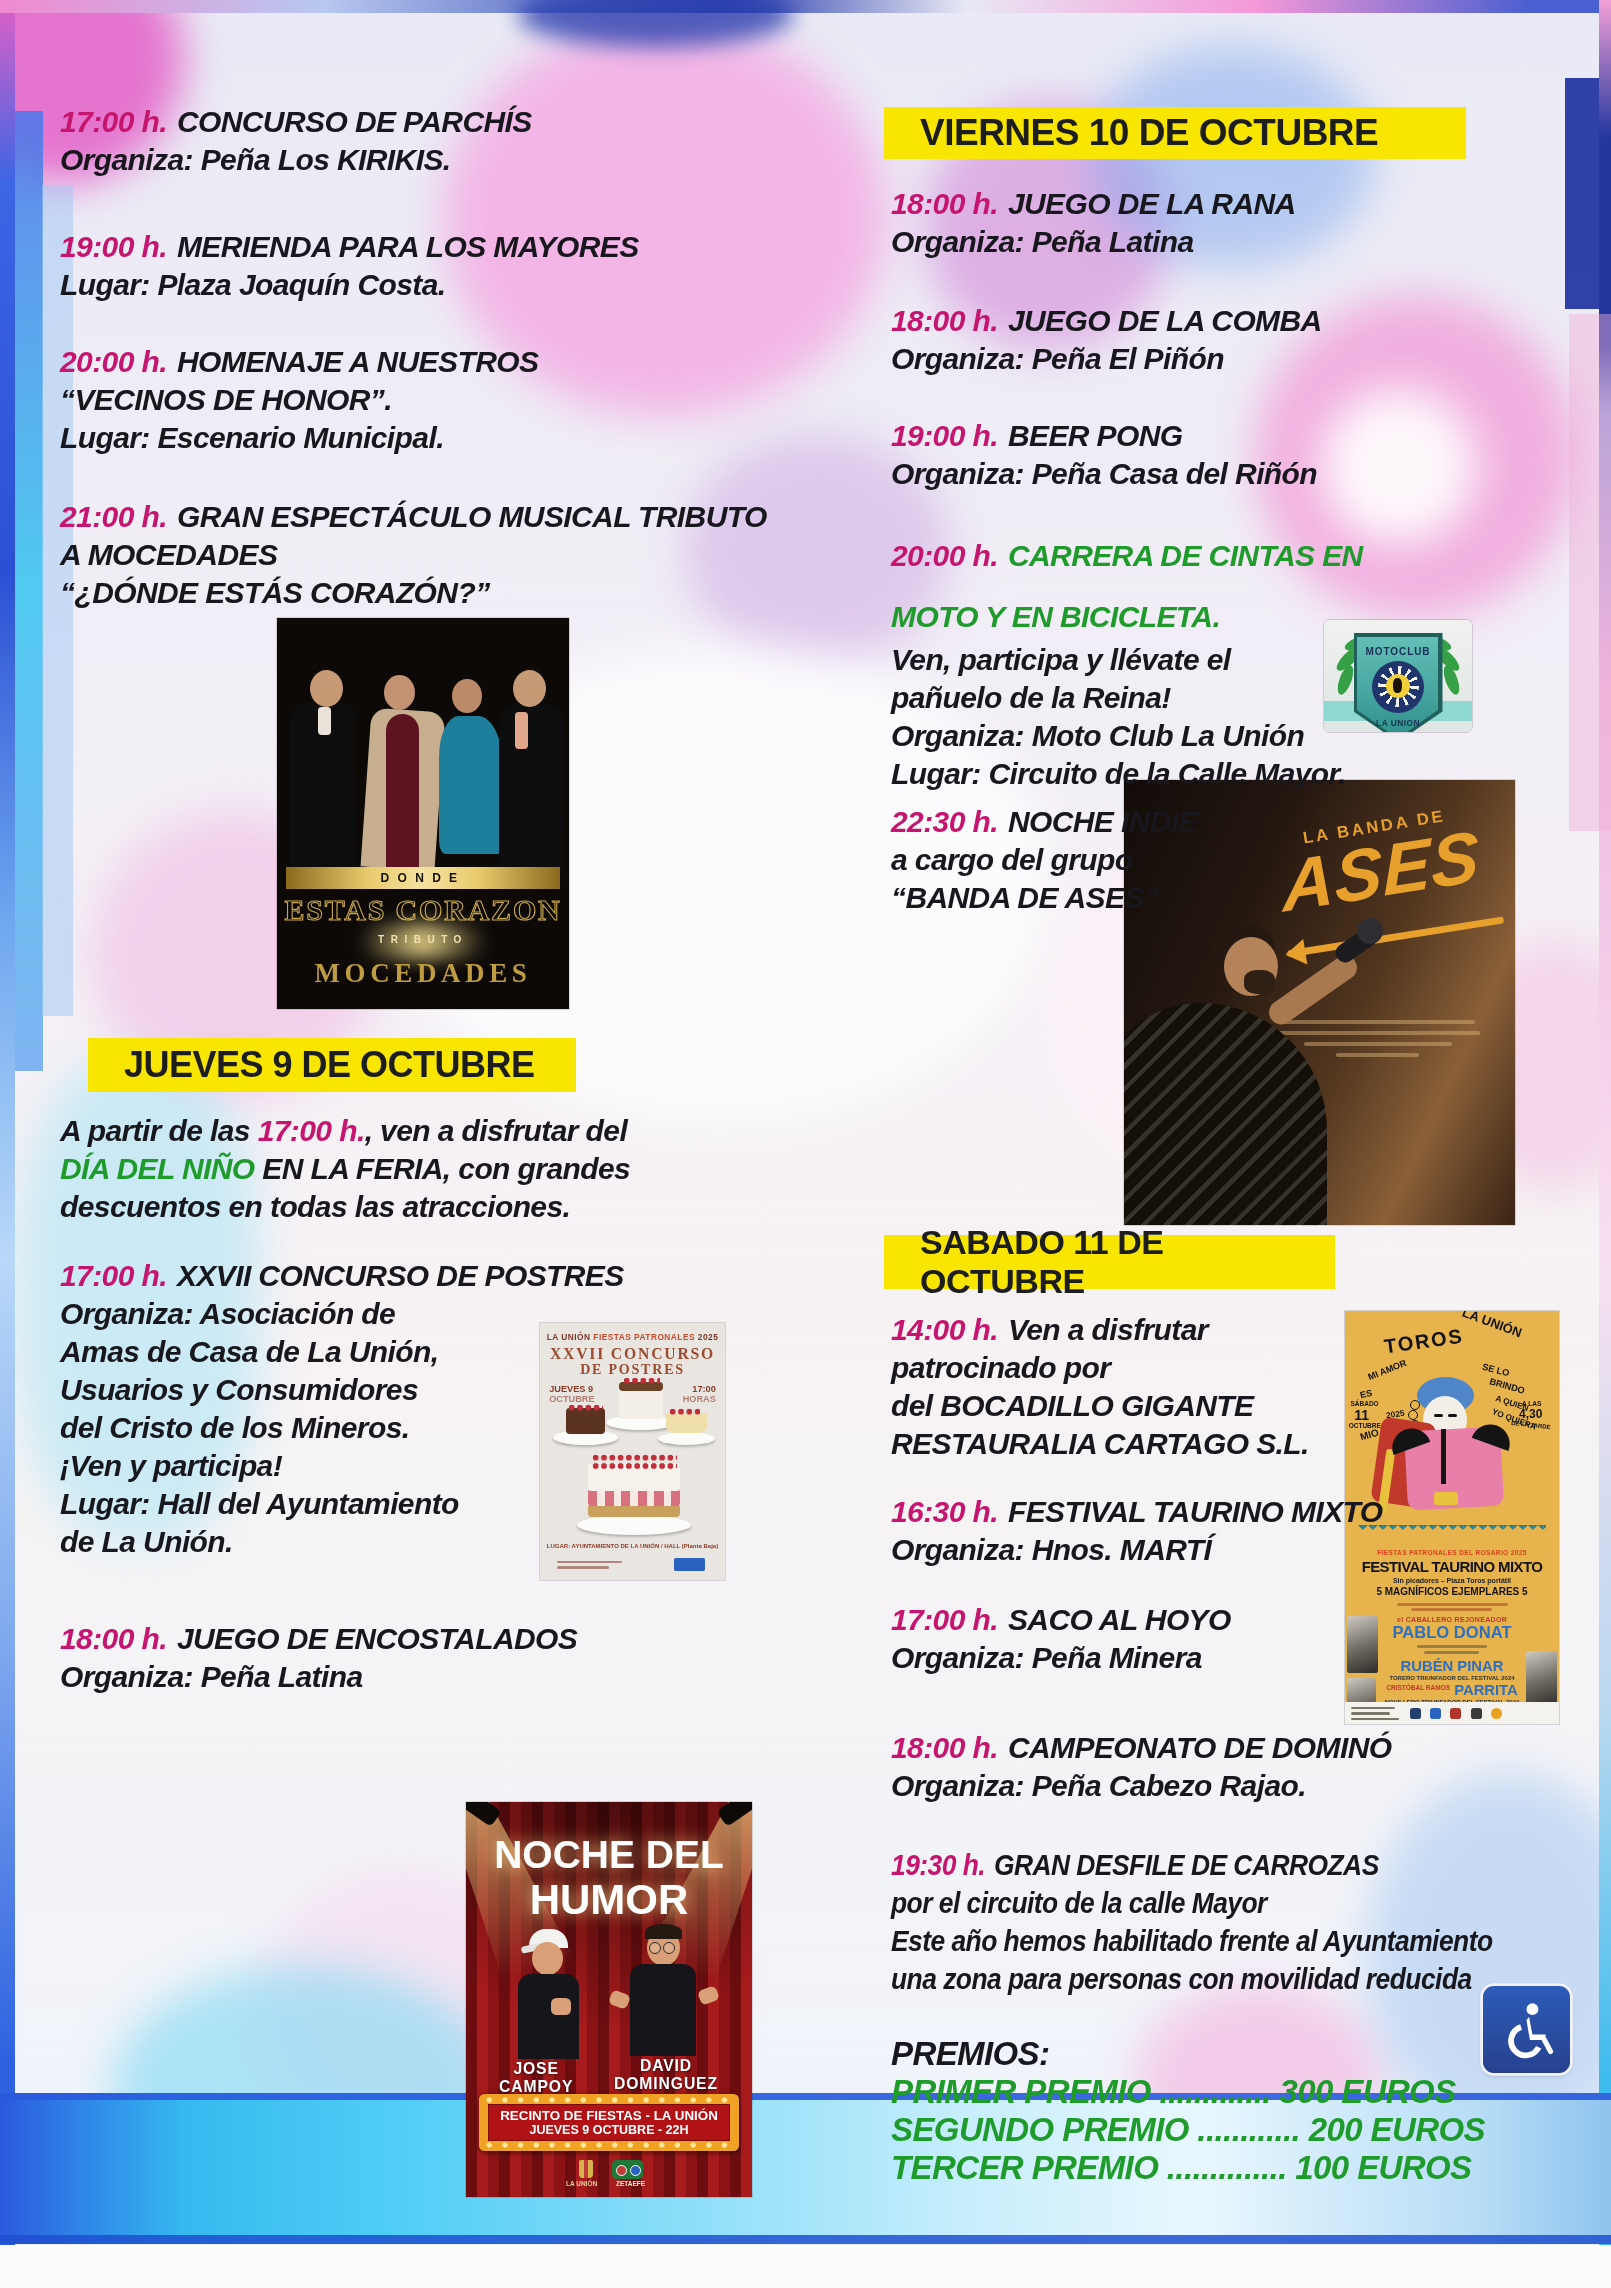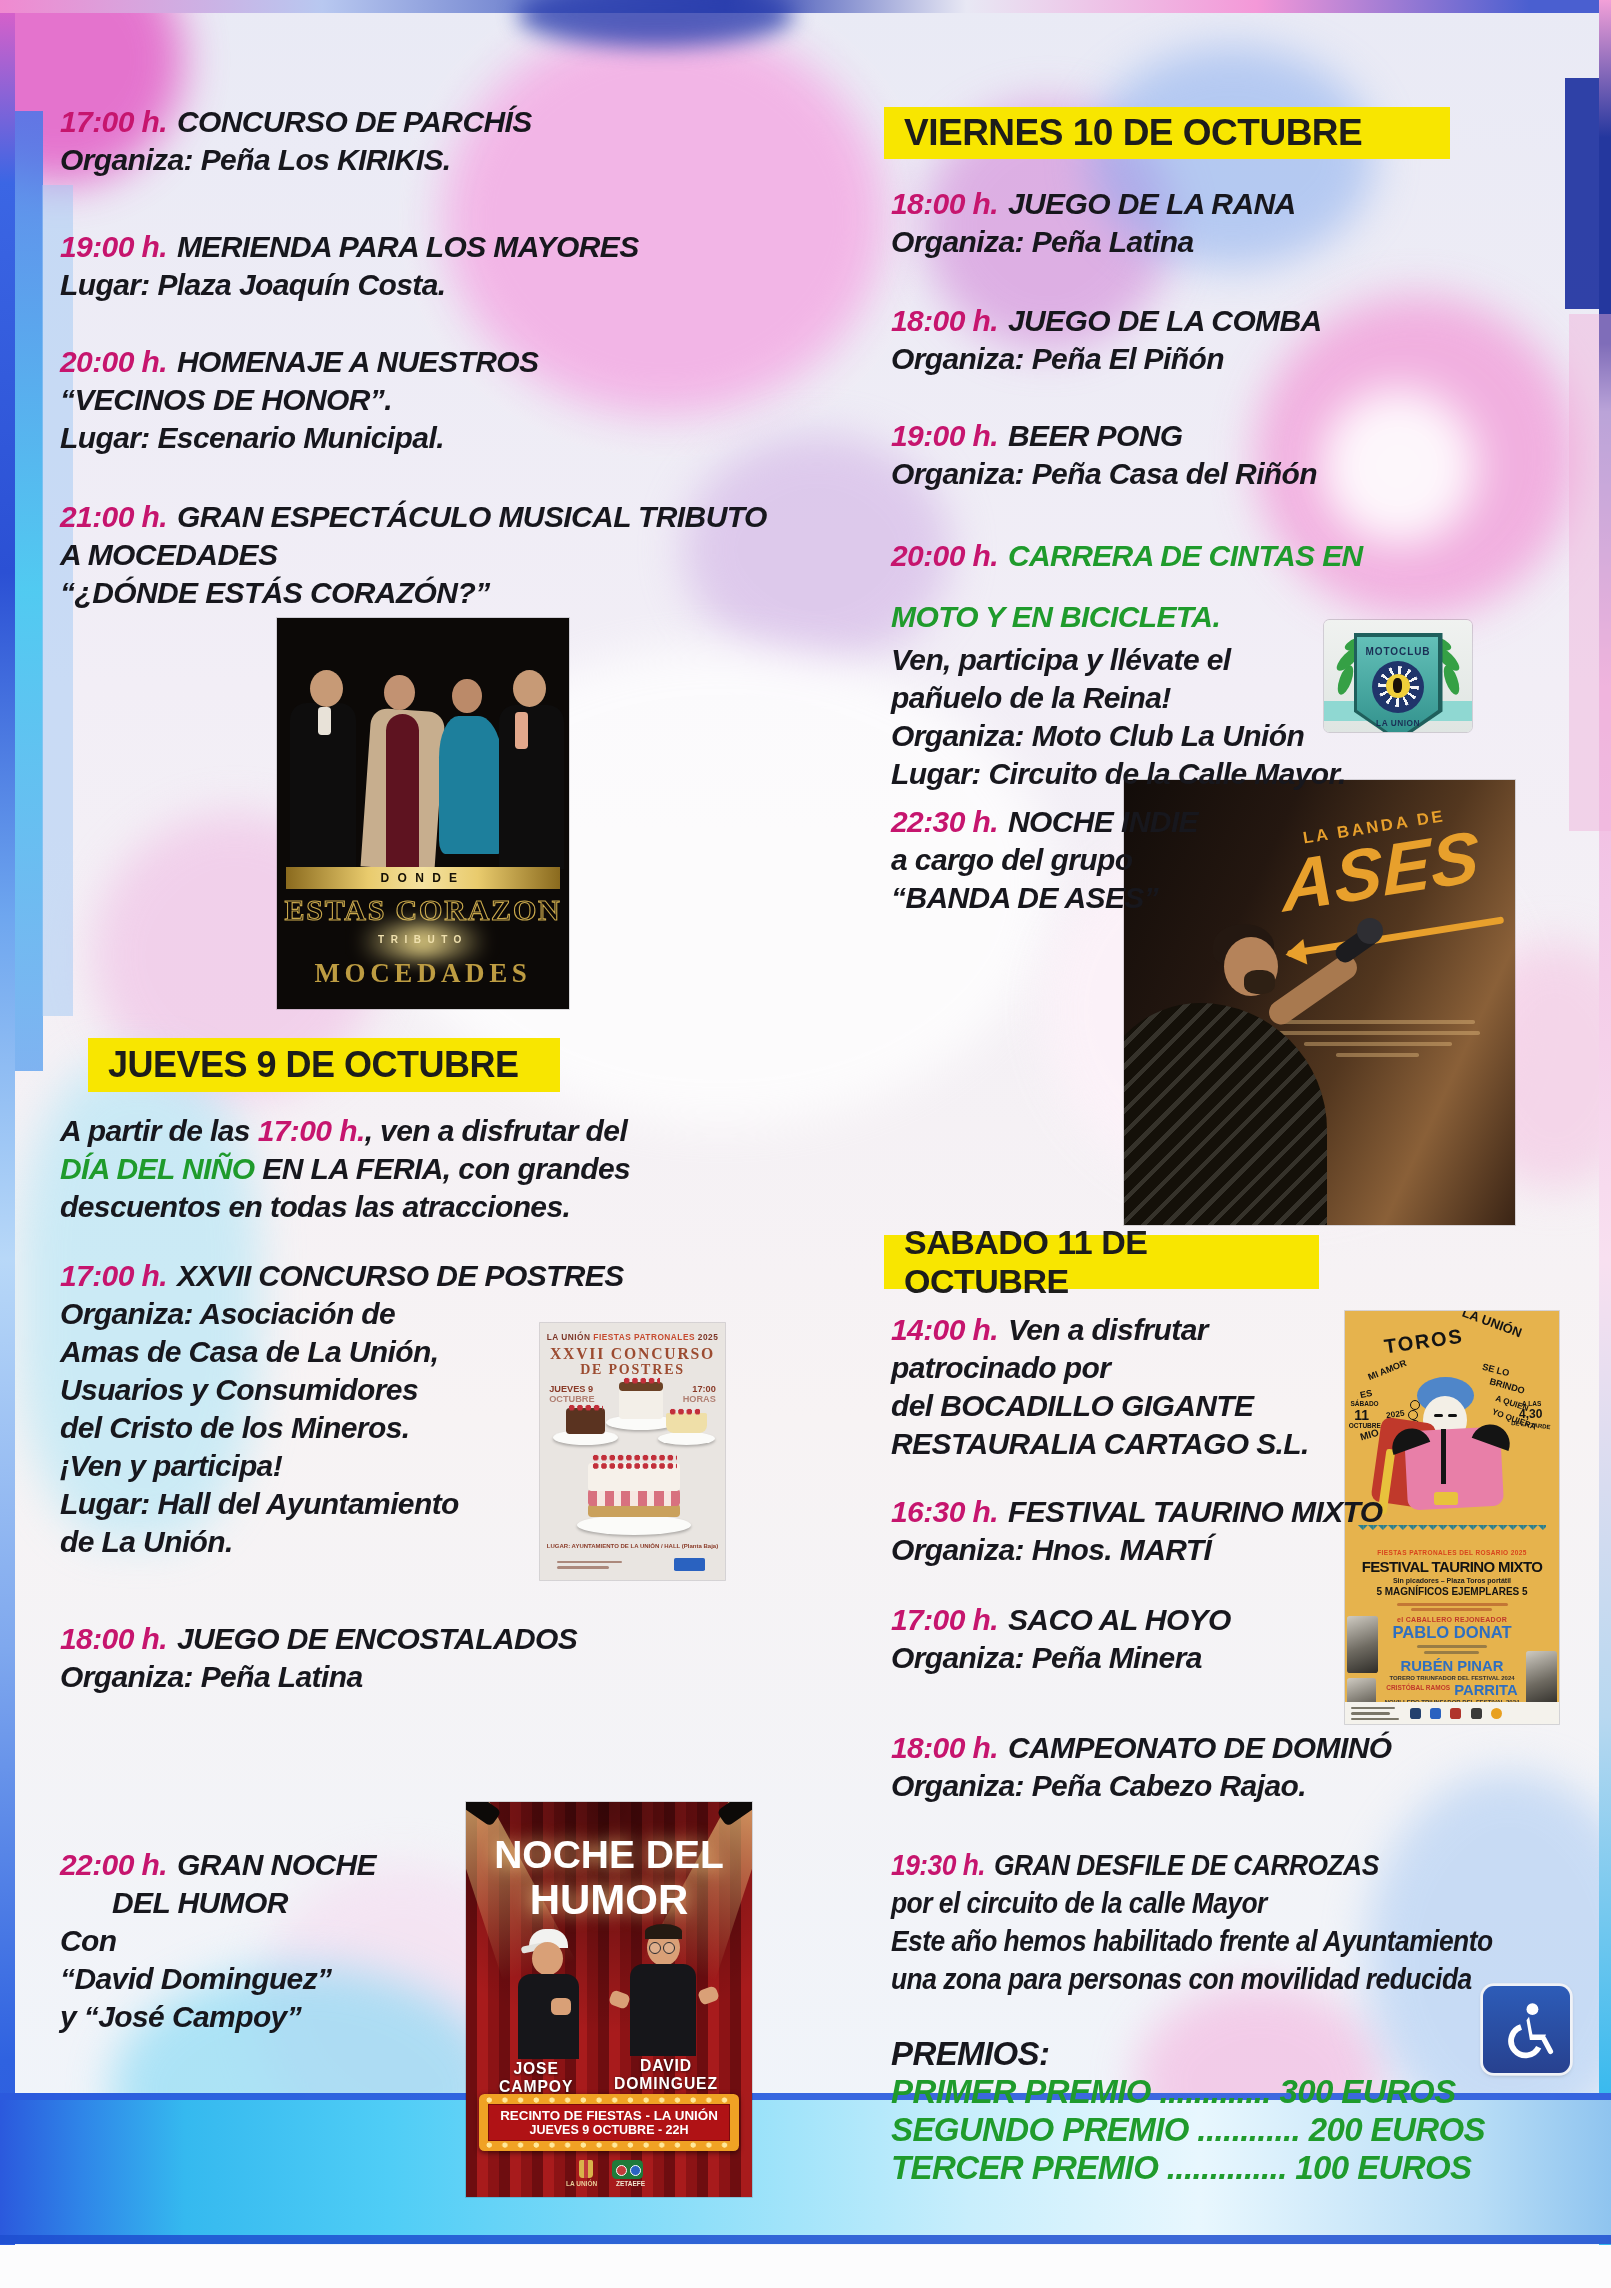--- a/index.html
+++ b/index.html
@@ -12,21 +12,21 @@
   .blob{position:absolute;border-radius:50%;filter:blur(22px);}
   .band{position:absolute;}
   
   .ev{position:absolute;font-weight:bold;font-style:italic;font-size:30px;line-height:38px;
       color:#17171d;letter-spacing:-0.6px;white-space:nowrap;z-index:5;}
   .ev .t{color:#c6156e;margin-right:10px;}
   .ev .grn{color:#1f9b2c;margin-top:23px;}
   .indent{padding-left:52px;}
   .narrow{transform:scaleX(.88);transform-origin:0 0;}
   .hdr{position:absolute;background:#f8e600;color:#1d1d1b;font-weight:bold;font-style:normal;
-       display:flex;align-items:center;padding-left:20px;letter-spacing:-0.5px;z-index:5;}
+       display:flex;align-items:center;padding-left:36px;letter-spacing:-0.5px;z-index:5;}
   .premios-line{color:#1f9b2c;}
   
   .poster{position:absolute;overflow:hidden;z-index:4;box-shadow:0 0 0 0.9px rgba(0,0,0,.15);}
   
   .moc{background:#0c0907;}
   .moc .head{position:absolute;border-radius:50%;background:#c79a76;}
   .moc .fig{position:absolute;border-radius:16.6px 16.6px 0 0;}
   .moc-band{position:absolute;left:9.2px;right:9.2px;height:22px;
             background:linear-gradient(90deg,#8a6a1e,#e9cb6d 30%,#f4e2a0 50%,#e9cb6d 70%,#8a6a1e);
             display:flex;align-items:center;justify-content:center;
@@ -284,27 +284,20 @@
     <div class="tinybar" style="left:16.6px;bottom:11px;width:52px;"></div>
     <div style="position:absolute;right:20px;bottom:9.2px;width:31px;height:13px;background:#2a62c0;border-radius:1.8px;"></div>
   </div>
 
   <div class="ev" style="left:60px;top:1612px;margin-top:8px;">
     <div><span class="t">18:00 h.</span><span>JUEGO DE ENCOSTALADOS</span></div>
     <div>Organiza: Peña Latina</div>
   </div>
 
 
-  <div class="ev" style="left:60px;top:1846px;">
-    <div><span class="t">22:00 h.</span><span>GRAN NOCHE</span></div>
-    <div class="indent">DEL HUMOR</div>
-    <div>Con</div>
-    <div>“David Dominguez”</div>
-    <div>y “José Campoy”</div>
-  </div>
 
   <div class="poster humor" style="left:466px;top:1802px;width:286px;height:395px;">
     <div class="cone coneL"></div>
     <div class="cone coneR"></div>
     <div class="spotfix" style="left:-7.4px;top:-3.7px;transform:rotate(35deg);"></div>
     <div class="spotfix" style="right:-7.4px;top:-3.7px;transform:rotate(-35deg);"></div>
     <div class="humor-title" style="top:31px;font-size:39px;">NOCHE DEL</div>
     <div class="humor-title" style="top:74px;font-size:42px;">HUMOR</div>
     <div class="cap" style="left:63px;top:127px;width:39px;height:18.5px;"></div>
     <div class="capbrim" style="left:55px;top:142px;width:28px;height:6.5px;transform:rotate(-12deg);"></div>

